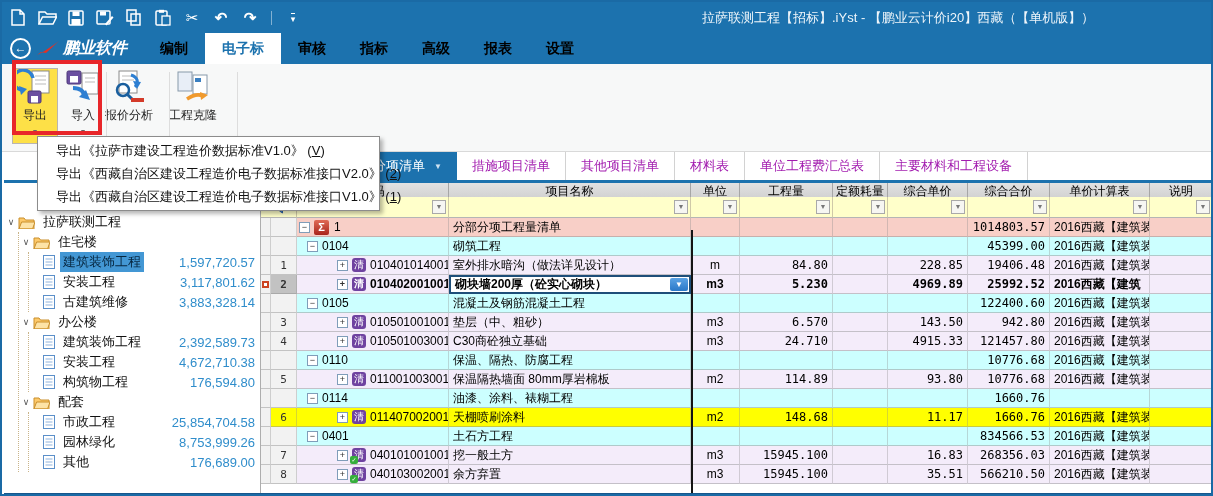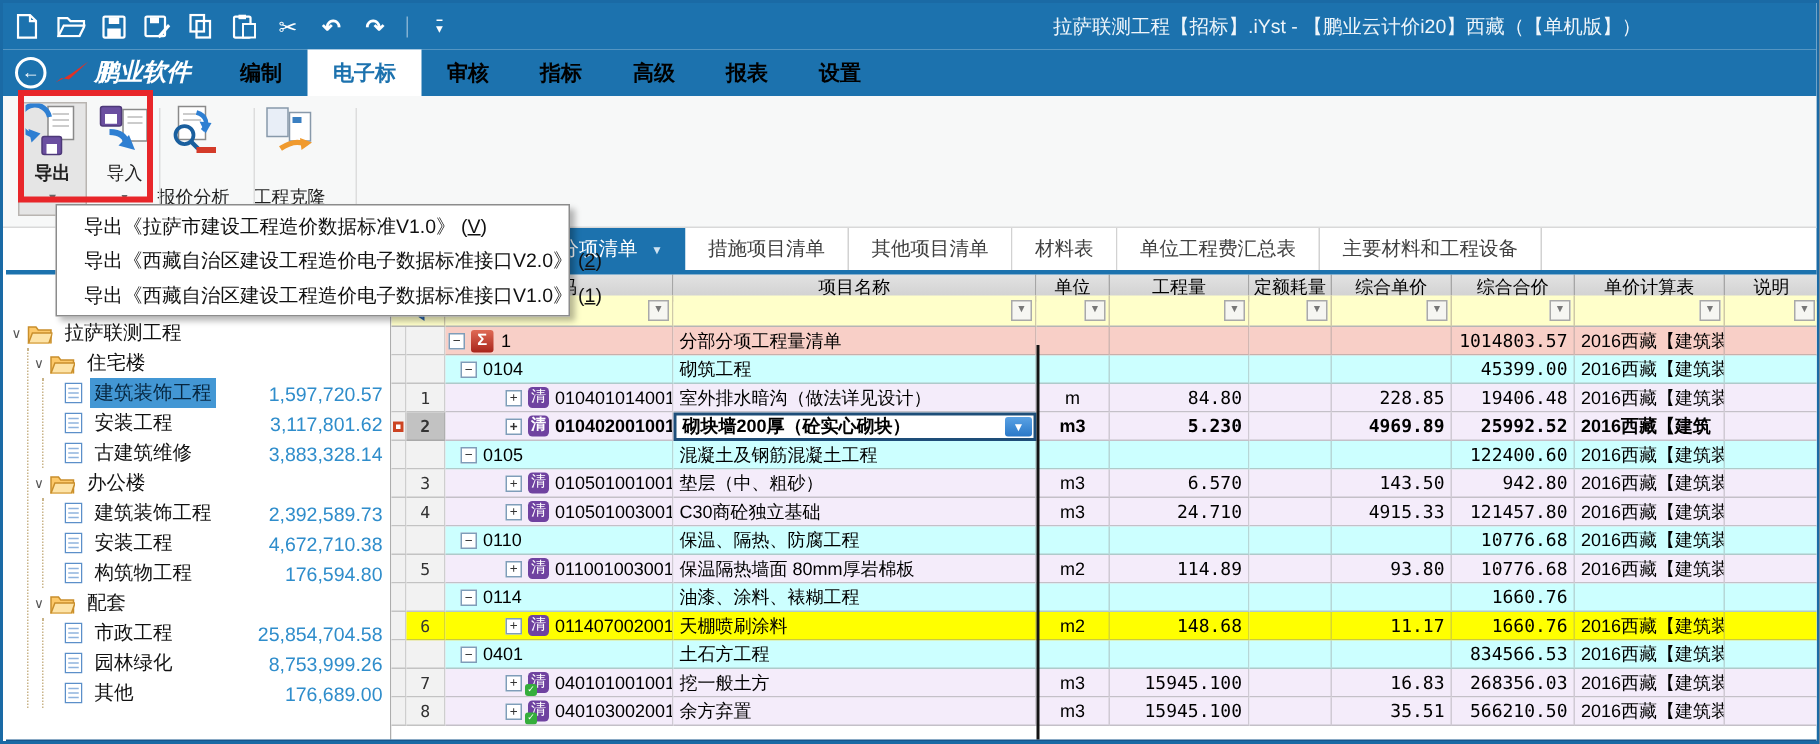--- a/index.html
+++ b/index.html
@@ -15,33 +15,33 @@
   
   .menubar{position:absolute;left:0;top:31px;width:100%;height:31px;background:#1c72ae;display:flex;align-items:stretch;}
   .backbtn{width:21px;height:21px;border:2px solid #fff;border-radius:50%;color:#fff;font-size:12px;line-height:17px;text-align:center;margin:5px 6px 0 8px;}
   .brand{display:flex;align-items:center;gap:4px;color:#fff;font-size:16px;font-weight:bold;font-style:italic;padding-right:16px;}
   .rtabs{display:flex;align-items:stretch;}
   .rtab{color:#000000;font-size:14px;padding:0 17px;display:flex;align-items:center;font-weight:bold;}
   .rtab.active{background:#fff;color:#1c72ae;font-weight:bold;}
   
   .ribbon{position:absolute;left:0;top:62px;width:100%;height:88px;background:#f7f8f8;border-bottom:1px solid #d9d9d9;}
   .rbtn{position:absolute;top:4px;width:46px;height:76px;display:flex;flex-direction:column;align-items:center;border:1px solid transparent;}
-  .rbtn.pressed{background:#e5e5e5;border-color:#b9b5b1;font-weight:bold;}
+  .rbtn.pressed{background:#fde047;border-color:#b9b5b1;}
   .rbtn .rlabel{font-size:12px;color:#222;margin-top:2px;white-space:nowrap;}
   .rbtn .ddarr{font-size:8px;color:#666;margin-top:3px;}
-  .rbtn.wide{width:42px;gap:16px;}
+  .rbtn.wide{width:42px;}
   .rsep{position:absolute;top:8px;width:1px;height:70px;background:#ddd;}
   .redbox{position:absolute;left:10px;top:-4px;width:90px;height:75px;border:4px solid #e8262a;z-index:40;}
   
   .menu{position:absolute;left:35px;top:134px;width:343px;background:#fff;border:1px solid #8c8c8c;box-shadow:3px 3px 4px rgba(0,0,0,.28);z-index:50;padding:2px 0;}
   .mitem{height:23px;line-height:23px;font-size:13px;color:#111;padding-left:18px;white-space:nowrap;}
   .mitem u{text-decoration:underline;}
   
   .doctabs{position:absolute;left:330px;top:150px;height:28px;display:flex;align-items:stretch;z-index:1;}
-  .dtab{display:flex;align-items:center;padding:0 15px;font-size:13px;color:#404040;border-right:1px solid #d2d2d2;background:#fff;white-space:nowrap;}
+  .dtab{display:flex;align-items:center;padding:0 15px;font-size:13px;color:#a21caf;border-right:1px solid #d2d2d2;background:#fff;white-space:nowrap;}
   .dtab.active{background:#1c72ae;color:#fff;border-right:none;}
   .dtab .tarr{font-size:8px;margin-left:9px;color:#cfe3f2;}
   .tabline{position:absolute;left:2px;top:178px;width:1209px;height:3px;background:#1c72ae;z-index:1;}
   
   .tree{position:absolute;left:2px;top:181px;width:257px;height:310px;background:#fff;border-right:1px solid #adadad;padding-top:29px;font-size:13px;overflow:hidden;}
   .trow{display:flex;align-items:center;height:20px;white-space:nowrap;}
   .chev{width:14px;text-align:center;color:#555;font-size:9px;}
   .tlabel{margin-left:5px;color:#111;padding:1px 3px;}
   .tlabel.sel{background:#4397d4;color:#06263f;}
   .tamount{margin-left:auto;padding-right:5px;color:#2f8dcb;font-size:13px;}

